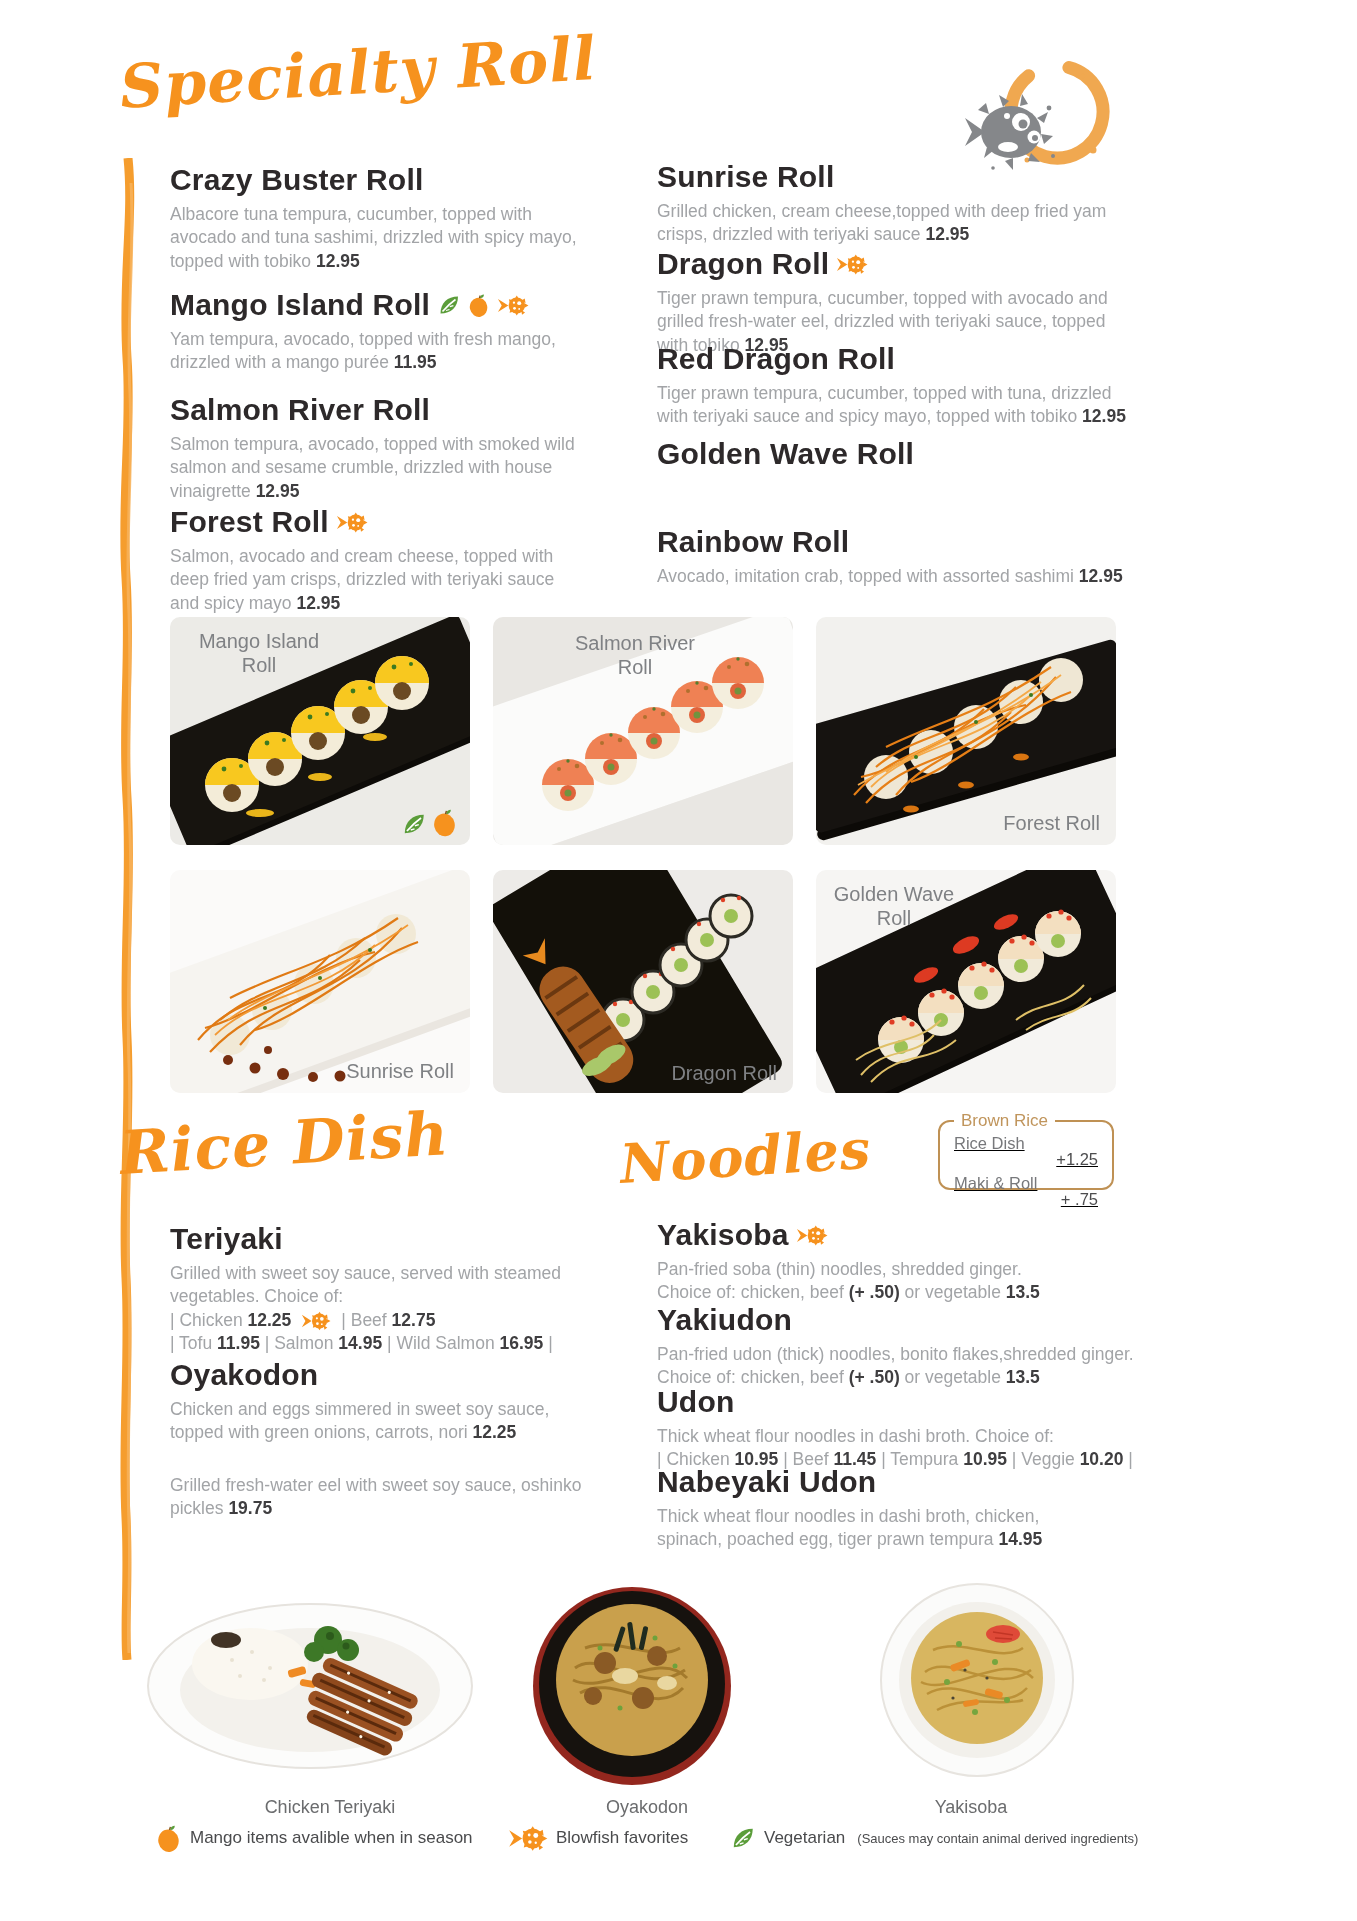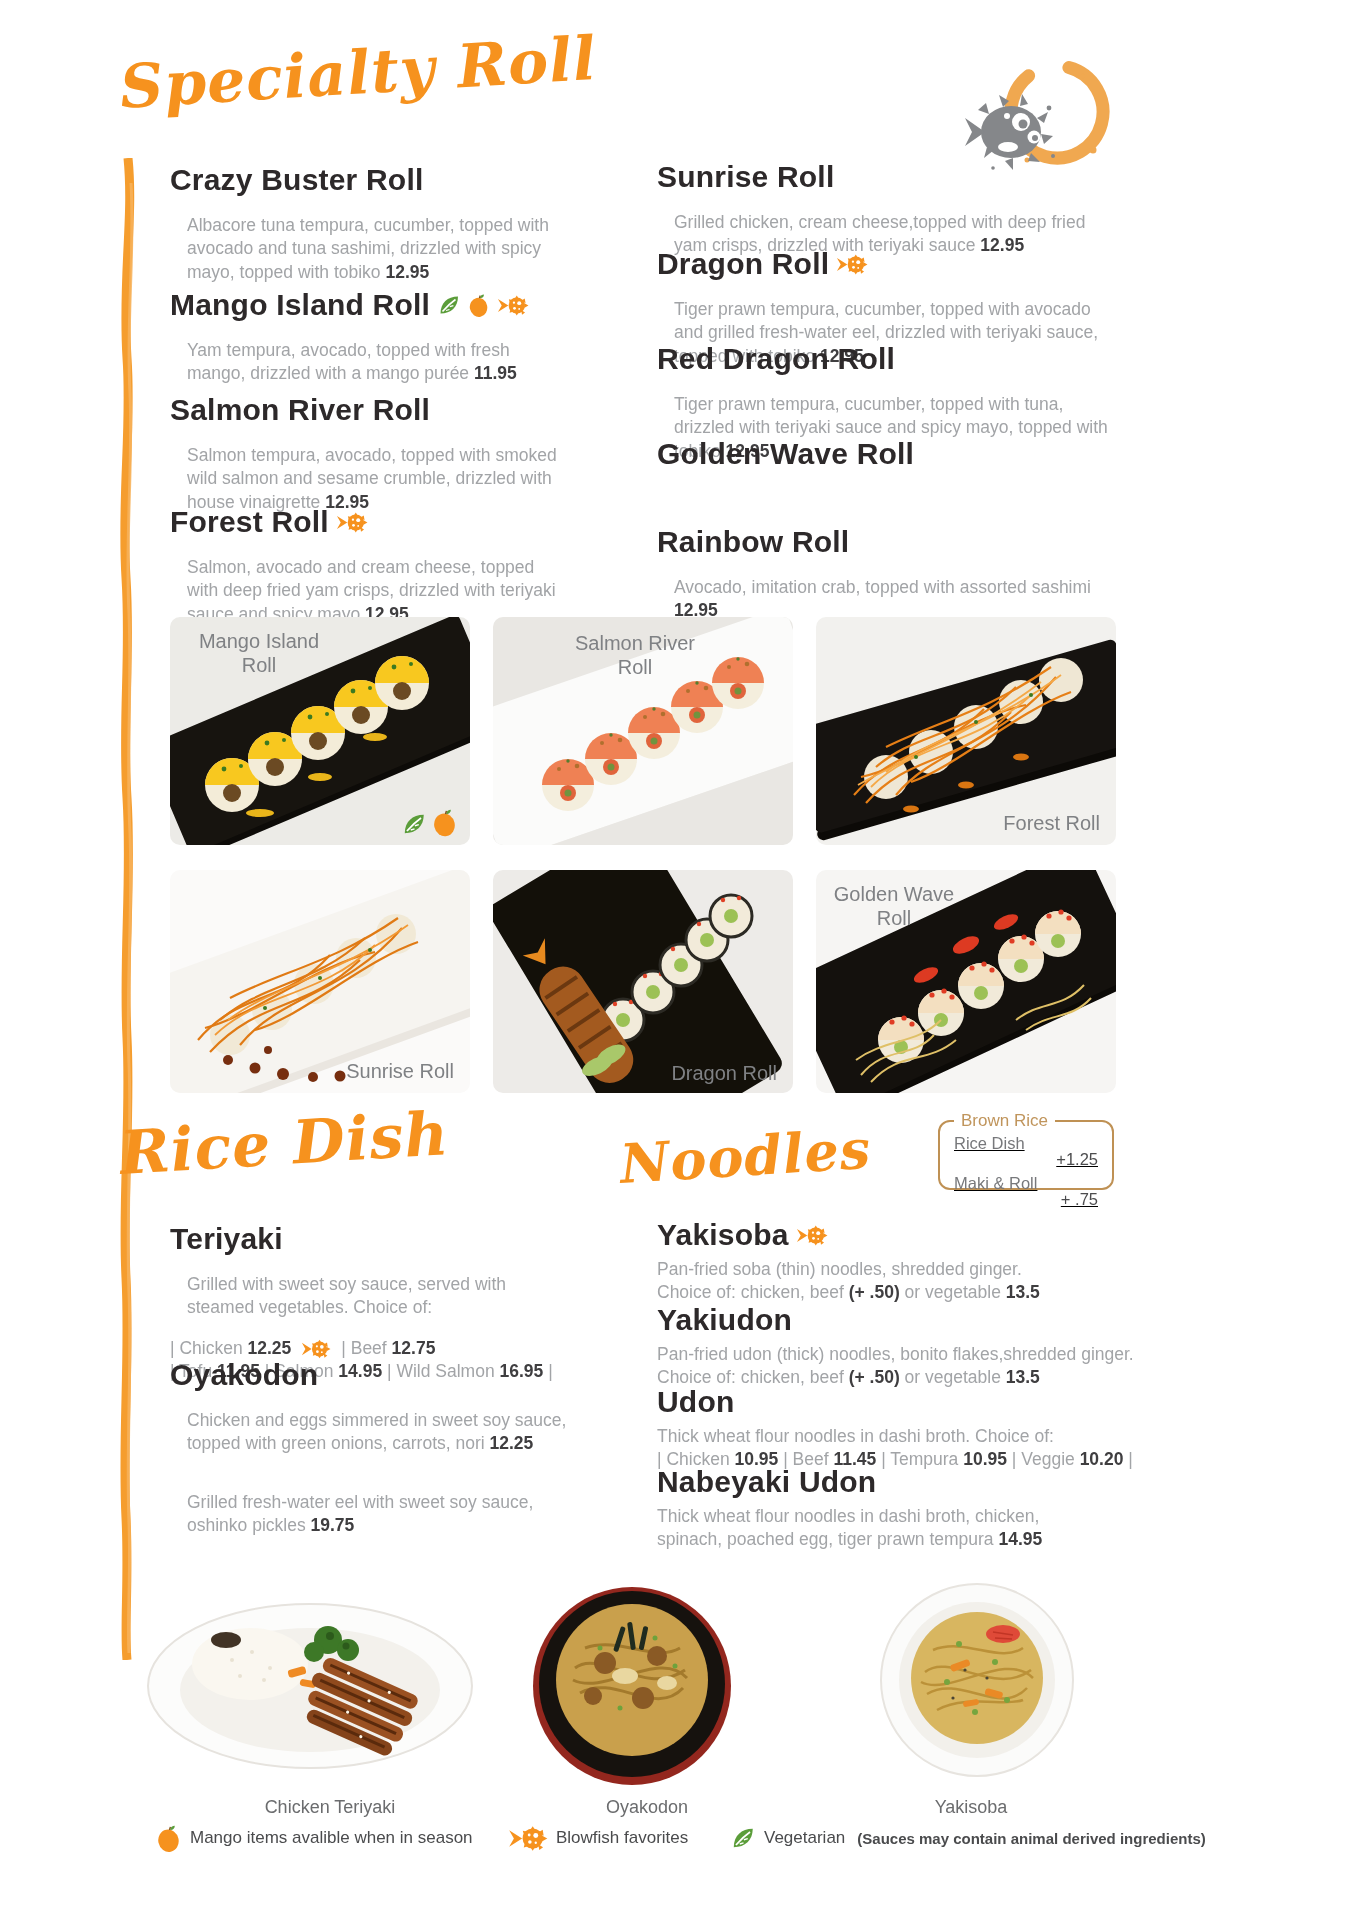--- a/index.html
+++ b/index.html
@@ -5,40 +5,40 @@
   html,body{margin:0;padding:0;background:#fff;}
   .page{position:relative;width:1357px;height:1921px;background:#ffffff;overflow:hidden;
         font-family:"Liberation Sans",sans-serif;}
   .script-header{position:absolute;margin:0;color:#f6921e;font-family:"DejaVu Serif",serif;
         font-style:italic;font-weight:700;letter-spacing:1px;transform:rotate(-3.5deg);
         transform-origin:left bottom;white-space:nowrap;}
   .col{position:absolute;}
   .item{position:absolute;left:0;right:0;}
   .item-title{display:flex;align-items:center;gap:7px;margin:0 0 6px 0;
         font-size:30px;font-weight:700;color:#2d292a;letter-spacing:.2px;}
-  .item-desc{margin:17px;font-size:17.5px;line-height:1.34;color:#a2a4a7;}
+  .item-desc{margin:0;font-size:17.5px;line-height:1.34;color:#a2a4a7;}
   .item-desc b{color:#3f3e40;font-weight:700;}
   .choices{margin:0;font-size:17.5px;line-height:1.34;color:#a2a4a7;display:flex;align-items:center;gap:10px;flex-wrap:wrap;}
   .choices b, .md b{color:#3f3e40;font-weight:700;}
   .md{margin:0;font-size:17.5px;line-height:1.34;color:#a2a4a7;}
   .photo-card{position:absolute;border-radius:10px;overflow:hidden;}
   .photo-card svg{display:block;width:100%;height:100%;}
   .photo-label{position:absolute;color:#7f8184;font-size:20px;line-height:1.22;}
   .photo-icons{position:absolute;display:flex;gap:5px;align-items:flex-end;}
   .brown-box{position:absolute;left:938px;top:1120px;width:172px;height:66px;
         border:2px solid #bf9154;border-radius:12px;text-decoration:underline;}
   .brown-box .bb-title{position:absolute;top:-11px;left:14px;background:#fff;padding:0 7px;
         color:#c0955c;font-size:17px;}
   .bb-rows{padding:10px 14px 0 14px;}
   .bb-row{display:flex;justify-content:space-between;font-size:16.5px;color:#77787b;line-height:1.45;}
   .bb-row .bb-price{color:#4c4c4e;margin-top:16px;}
   .caption{position:absolute;width:220px;text-align:center;color:#6b6c6e;font-size:18px;}
   .legend-entry{position:absolute;display:flex;align-items:center;gap:8px;
         color:#4a4b4d;font-size:17px;}
-  .legend-entry .note{font-size:15px;color:#4a4b4d;padding-left:4px;font-weight:bold;}
+  .legend-entry .note{font-size:13px;color:#4a4b4d;padding-left:4px;}
   .ti{flex:0 0 auto;}
 </style>
 </head>
 <body>
 
 <svg width="0" height="0" style="position:absolute">
   <defs>
     <symbol id="icon-blowfish" viewBox="0 0 34 24">
       <g fill="#f6921e">
         <path d="M12 12 L1 5 l4 7 -4 7 z"></path>

